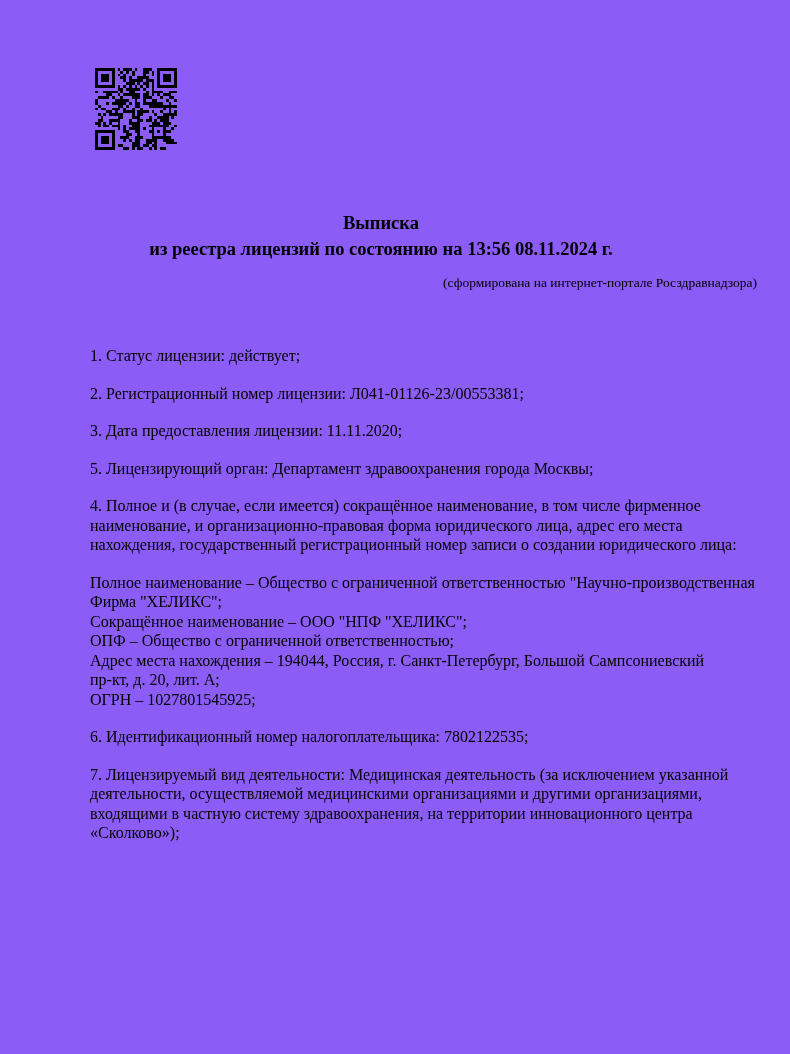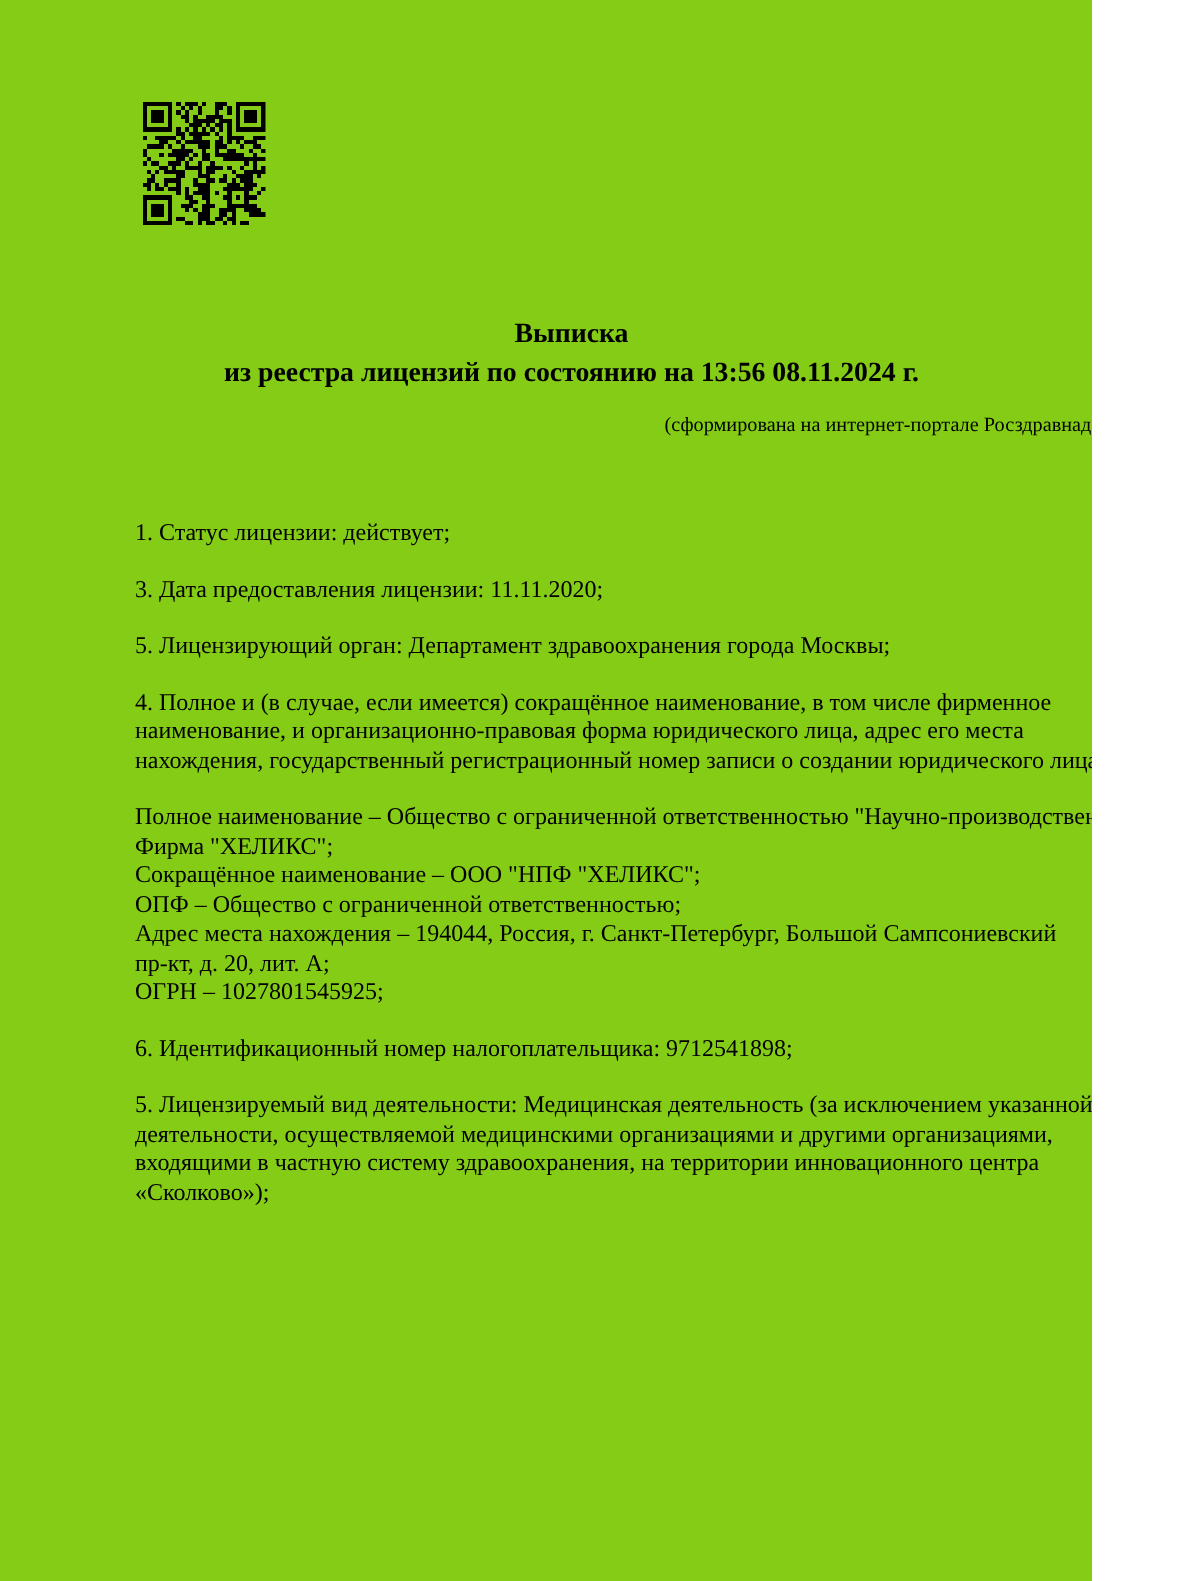--- a/index.html
+++ b/index.html
@@ -2,23 +2,23 @@
 <html lang="ru"><head>
 <meta charset="utf-8">
 <style>
   html, body {
     margin: 0;
     padding: 0;
     background: #ffffff;
   }
   .page {
     position: relative;
-    width: 728px;
+    width: 790px;
     height: 1054px;
-    background: #84cc16;
+    background: #8b5cf6;
     color: #000000;
     font-family: "Liberation Serif", "DejaVu Serif", serif;
     overflow: hidden;
   }
   .qr {
     position: absolute;
     left: 95px;
     top: 68px;
     width: 82px;
     height: 82px;
@@ -501,32 +501,33 @@
       </svg>
   </div>
 
   <div class="doc-title">Выписка
 из реестра лицензий по состоянию на 13:56 08.11.2024 г.</div>
 
   <div class="doc-note">(сформирована на интернет-портале Росздравнадзора)</div>
 
   <div class="content">
     <p>1. Статус лицензии: действует;</p>
+    <p>2. Регистрационный номер лицензии: Л041-01126-23/00553381;</p>
     <p>3. Дата предоставления лицензии: 11.11.2020;</p>
     <p>5. Лицензирующий орган: Департамент здравоохранения города Москвы;</p>
     <p>4. Полное и (в случае, если имеется) сокращённое наименование, в том числе фирменное
 наименование, и организационно-правовая форма юридического лица, адрес его места
 нахождения, государственный регистрационный номер записи о создании юридического лица:</p>
     <p>Полное наименование – Общество с ограниченной ответственностью "Научно-производственная
 Фирма "ХЕЛИКС";
 Сокращённое наименование – ООО "НПФ "ХЕЛИКС";
 ОПФ – Общество с ограниченной ответственностью;
 Адрес места нахождения – 194044, Россия, г. Санкт-Петербург, Большой Сампсониевский
 пр-кт, д. 20, лит. А;
 ОГРН – 1027801545925;</p>
-    <p>6. Идентификационный номер налогоплательщика: 9712541898;</p>
-    <p>5. Лицензируемый вид деятельности: Медицинская деятельность (за исключением указанной
+    <p>6. Идентификационный номер налогоплательщика: 7802122535;</p>
+    <p>7. Лицензируемый вид деятельности: Медицинская деятельность (за исключением указанной
 деятельности, осуществляемой медицинскими организациями и другими организациями,
 входящими в частную систему здравоохранения, на территории инновационного центра
 «Сколково»);</p>
   </div>
 
 </div>
 
 </body></html>

